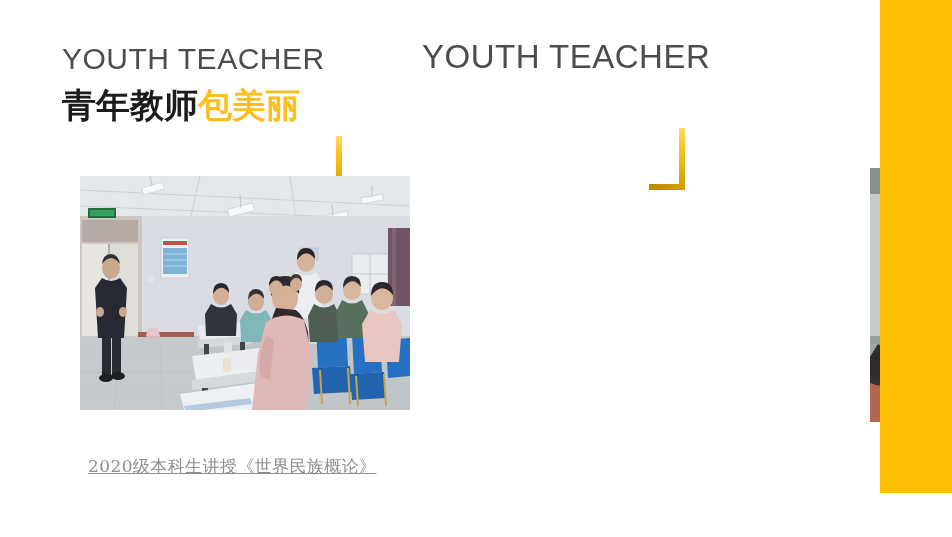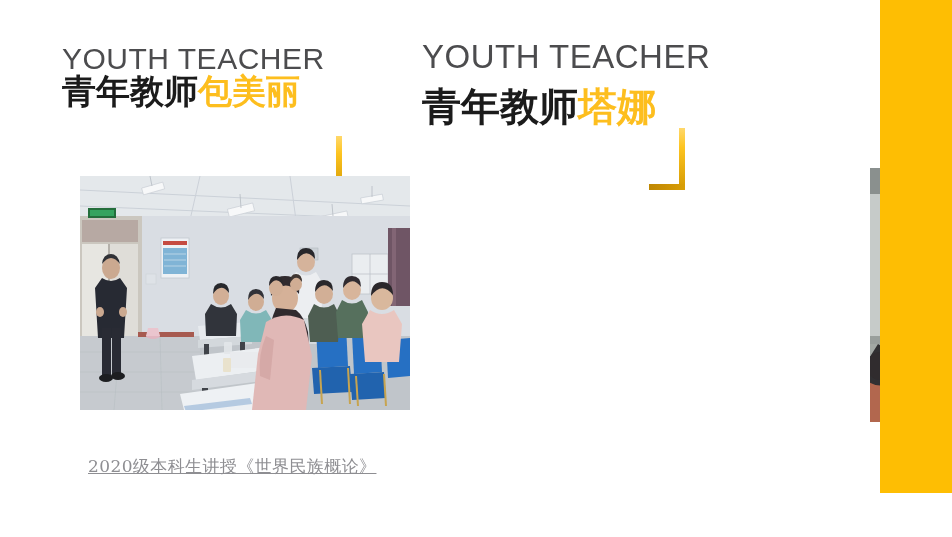--- a/index.html
+++ b/index.html
@@ -56,21 +56,21 @@
   .panel-left  .eyebrow { font-size: 30px; }
   .panel-right .eyebrow { font-size: 33px; }
 
   .title-row {
     position: relative;
     white-space: nowrap;
     line-height: 1;
     font-weight: 700;
     font-family: "DejaVu Sans", "Liberation Sans", sans-serif;
   }
-  .panel-left  .title-row { font-size: 34px; }
+  .panel-left  .title-row { font-size: 34px; margin-top: 14px; }
   .panel-right .title-row { font-size: 39px; margin-top: 14px; }
 
   .title-role { color: #1b1b1b; }
   .title-name { color: #FDBE1E; }
 
   
   .corner-bracket {
     position: absolute;
     pointer-events: none;
   }
@@ -304,23 +304,20 @@
       </svg>
     </div>
 
     <div class="caption caption-left">2020级本科生讲授《世界民族概论》</div>
   </div>
 
   <div class="panel panel-right">
 
     <div class="heading-block">
       <div class="eyebrow">YOUTH TEACHER</div>
-      <div class="title-row">
-        <span class="title-role">青年教师</span><span class="title-name">塔娜</span>
-      </div>
       <div class="corner-bracket">
         <div class="v-stroke"></div>
         <div class="h-stroke"></div>
       </div>
     </div>
 
     <div class="photo photo-right">
       <svg viewBox="0 0 390 254" preserveAspectRatio="none" role="img">
 
         <rect x="0" y="0" width="390" height="254" fill="#c3c7c6"></rect>

